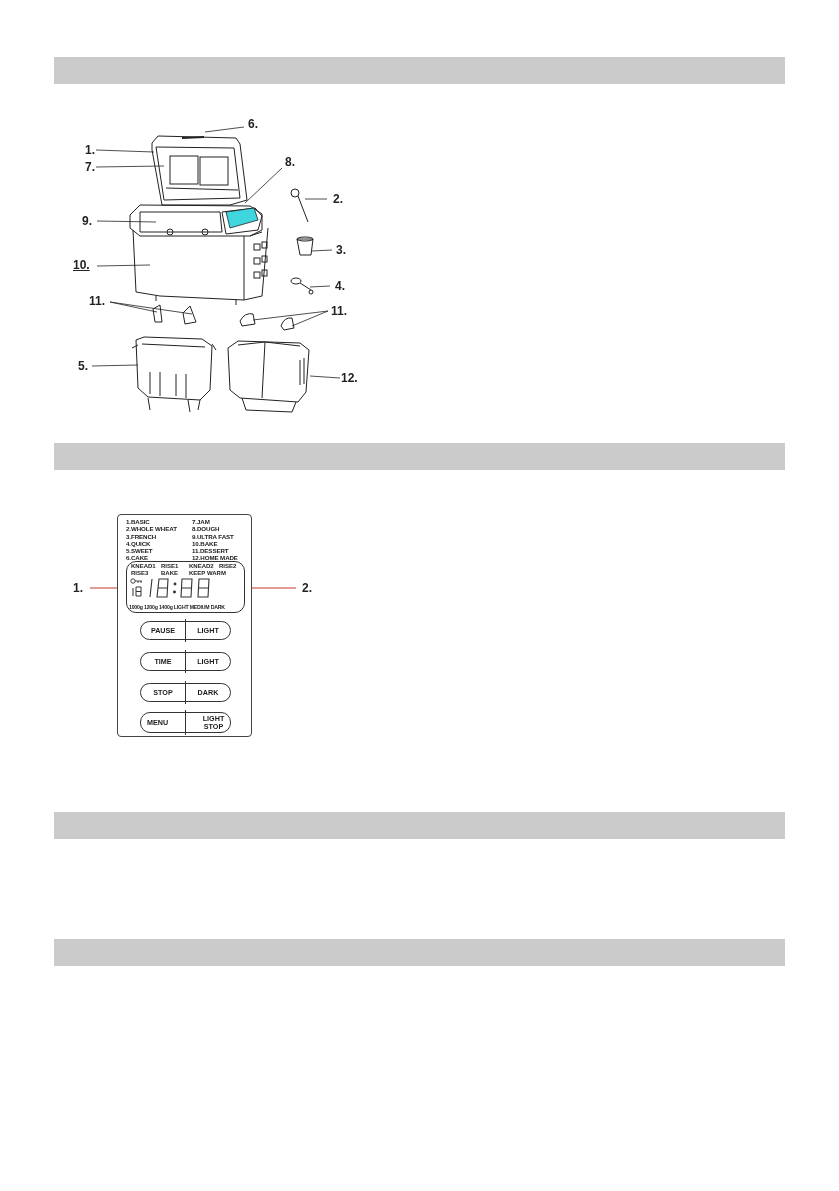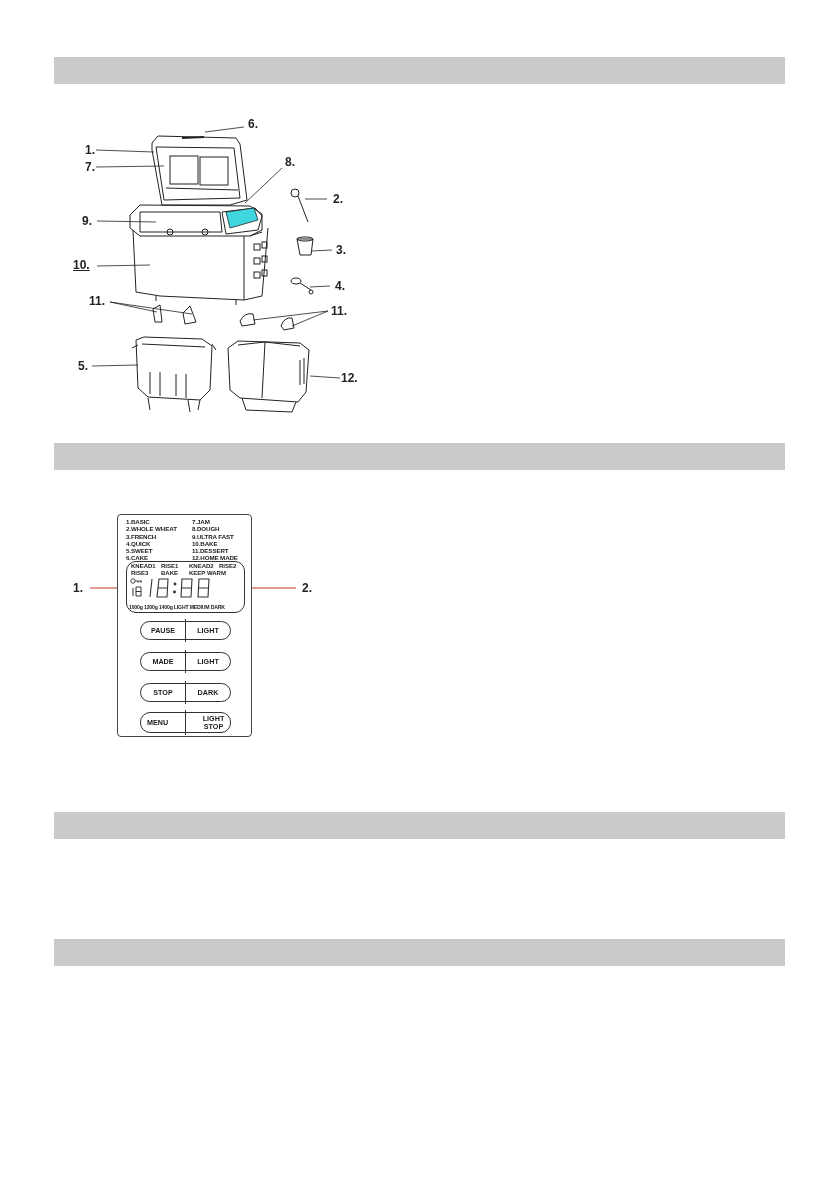--- a/index.html
+++ b/index.html
@@ -190,21 +190,21 @@
     </svg>
     <span class="lcd-bottom">1000g 1200g 1400g  LIGHT  MEDIUM  DARK</span>
   </div>
 
   <div class="btn" style="top:106px;">
     <div class="half">PAUSE</div>
     <div class="div"></div>
     <div class="half">LIGHT</div>
   </div>
   <div class="btn" style="top:137px;">
-    <div class="half">MADE</div>
+    <div class="half">TIME</div>
     <div class="div"></div>
     <div class="half">LIGHT</div>
   </div>
   <div class="btn" style="top:168px;">
     <div class="half">STOP</div>
     <div class="div"></div>
     <div class="half">DARK</div>
   </div>
   <div class="btn" style="top:197px;height:21px;gap:11px;">
     <div class="half">MENU</div>

